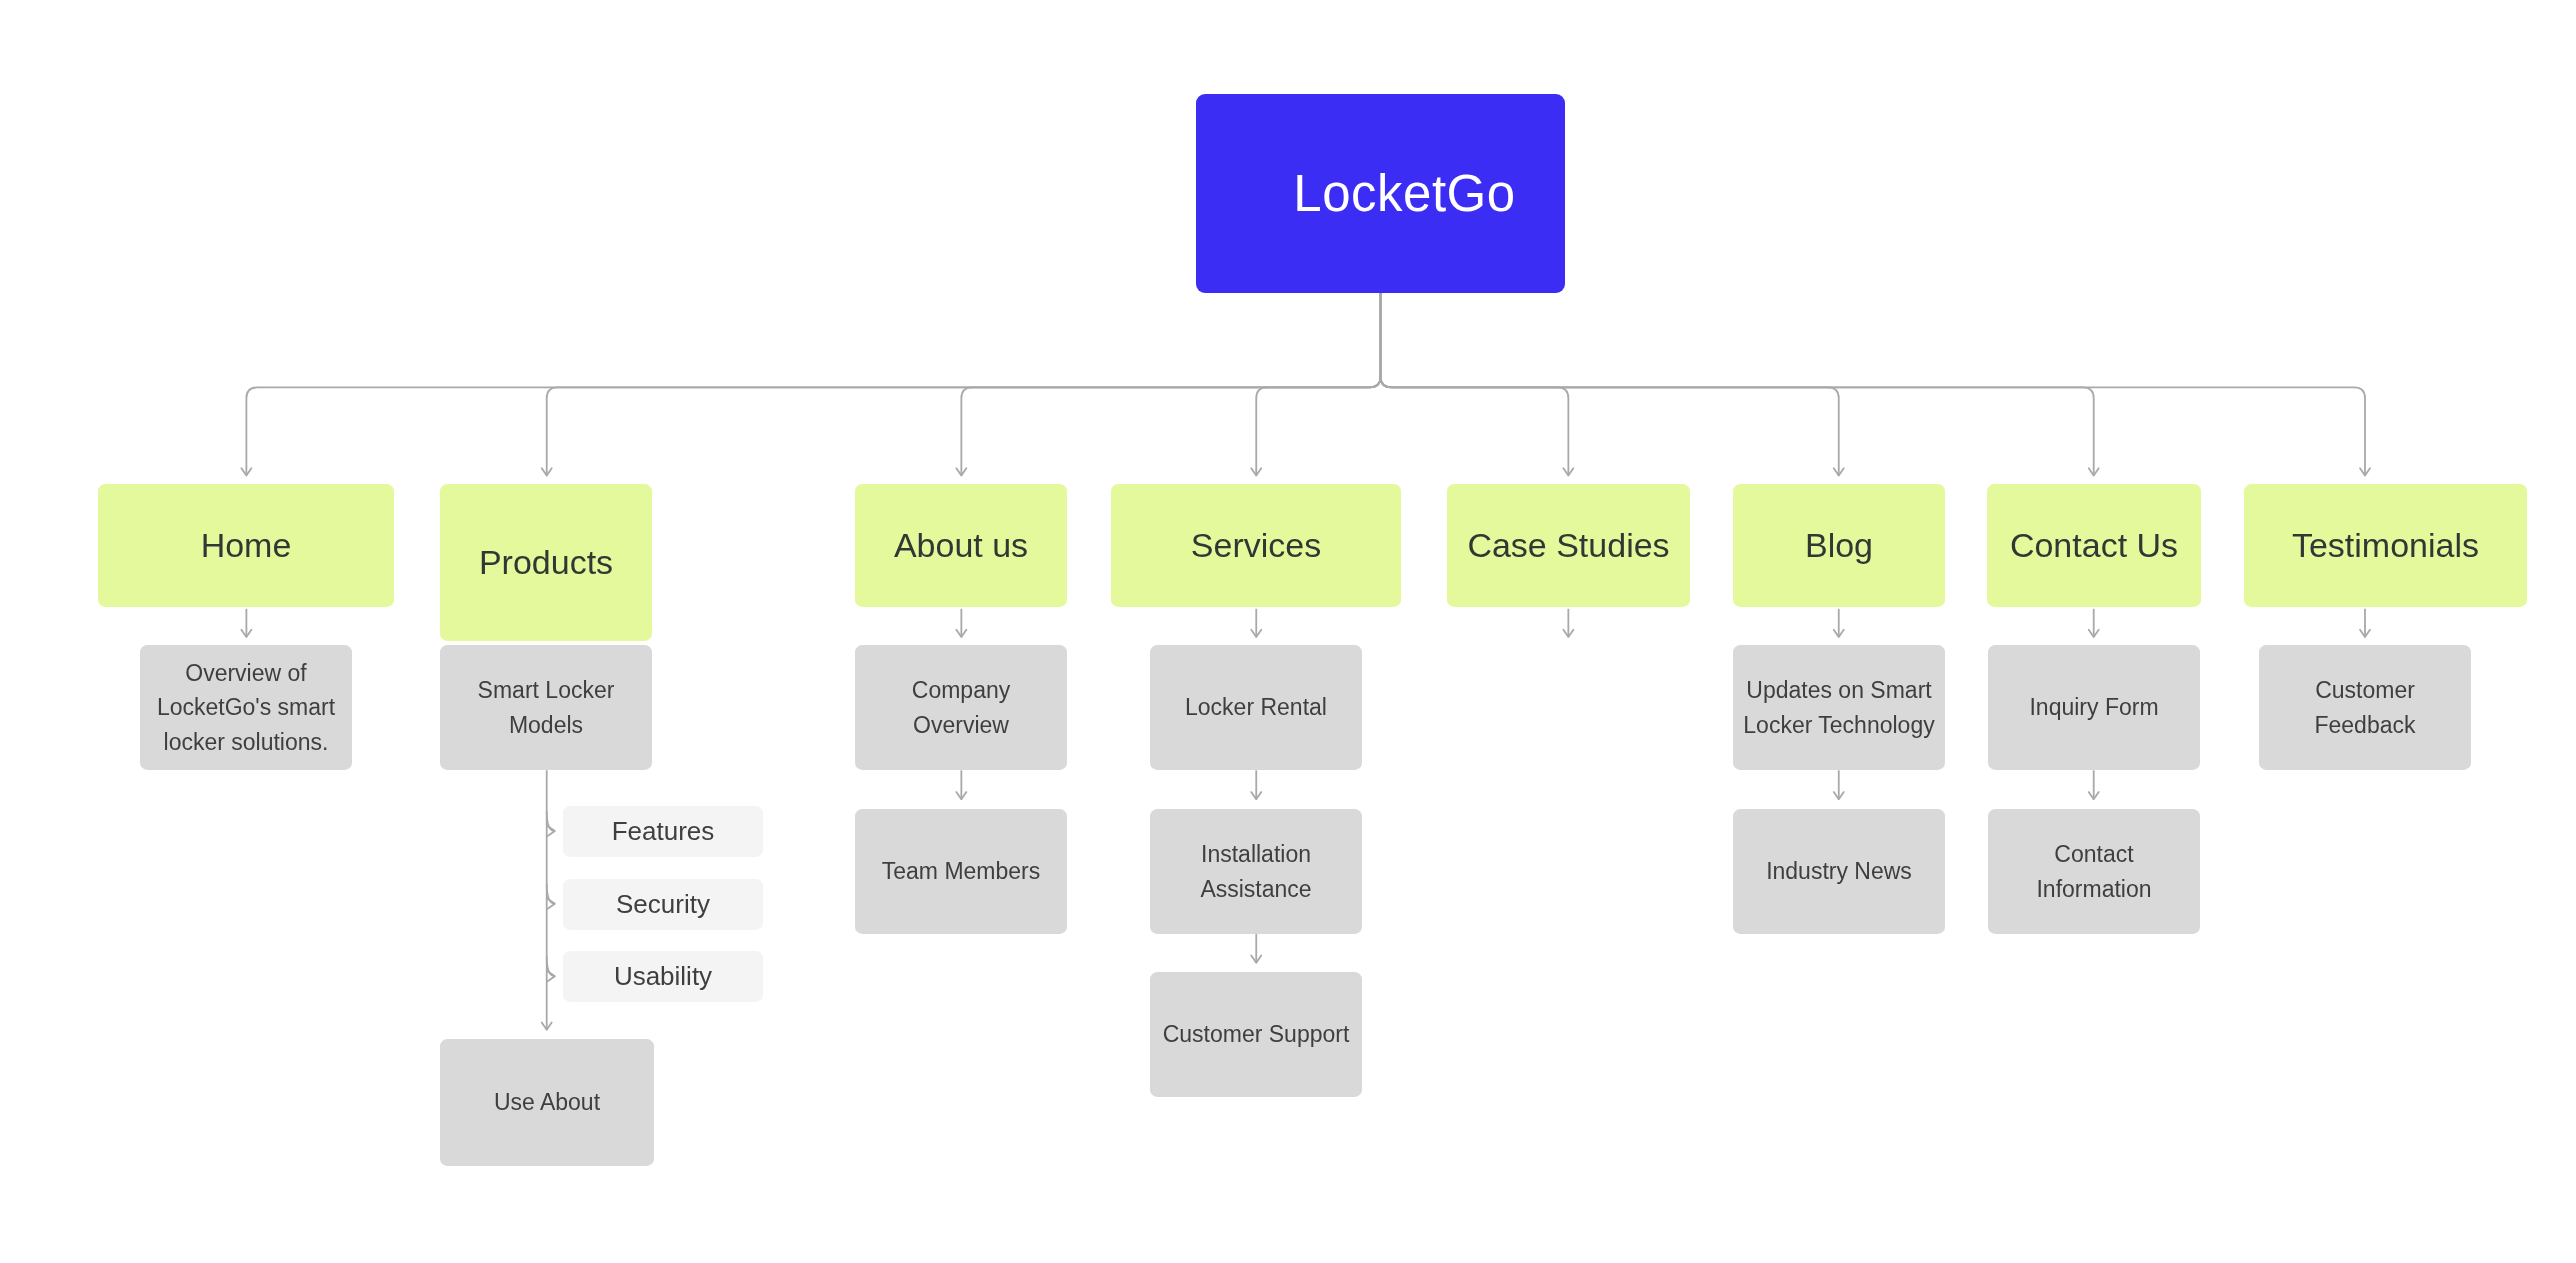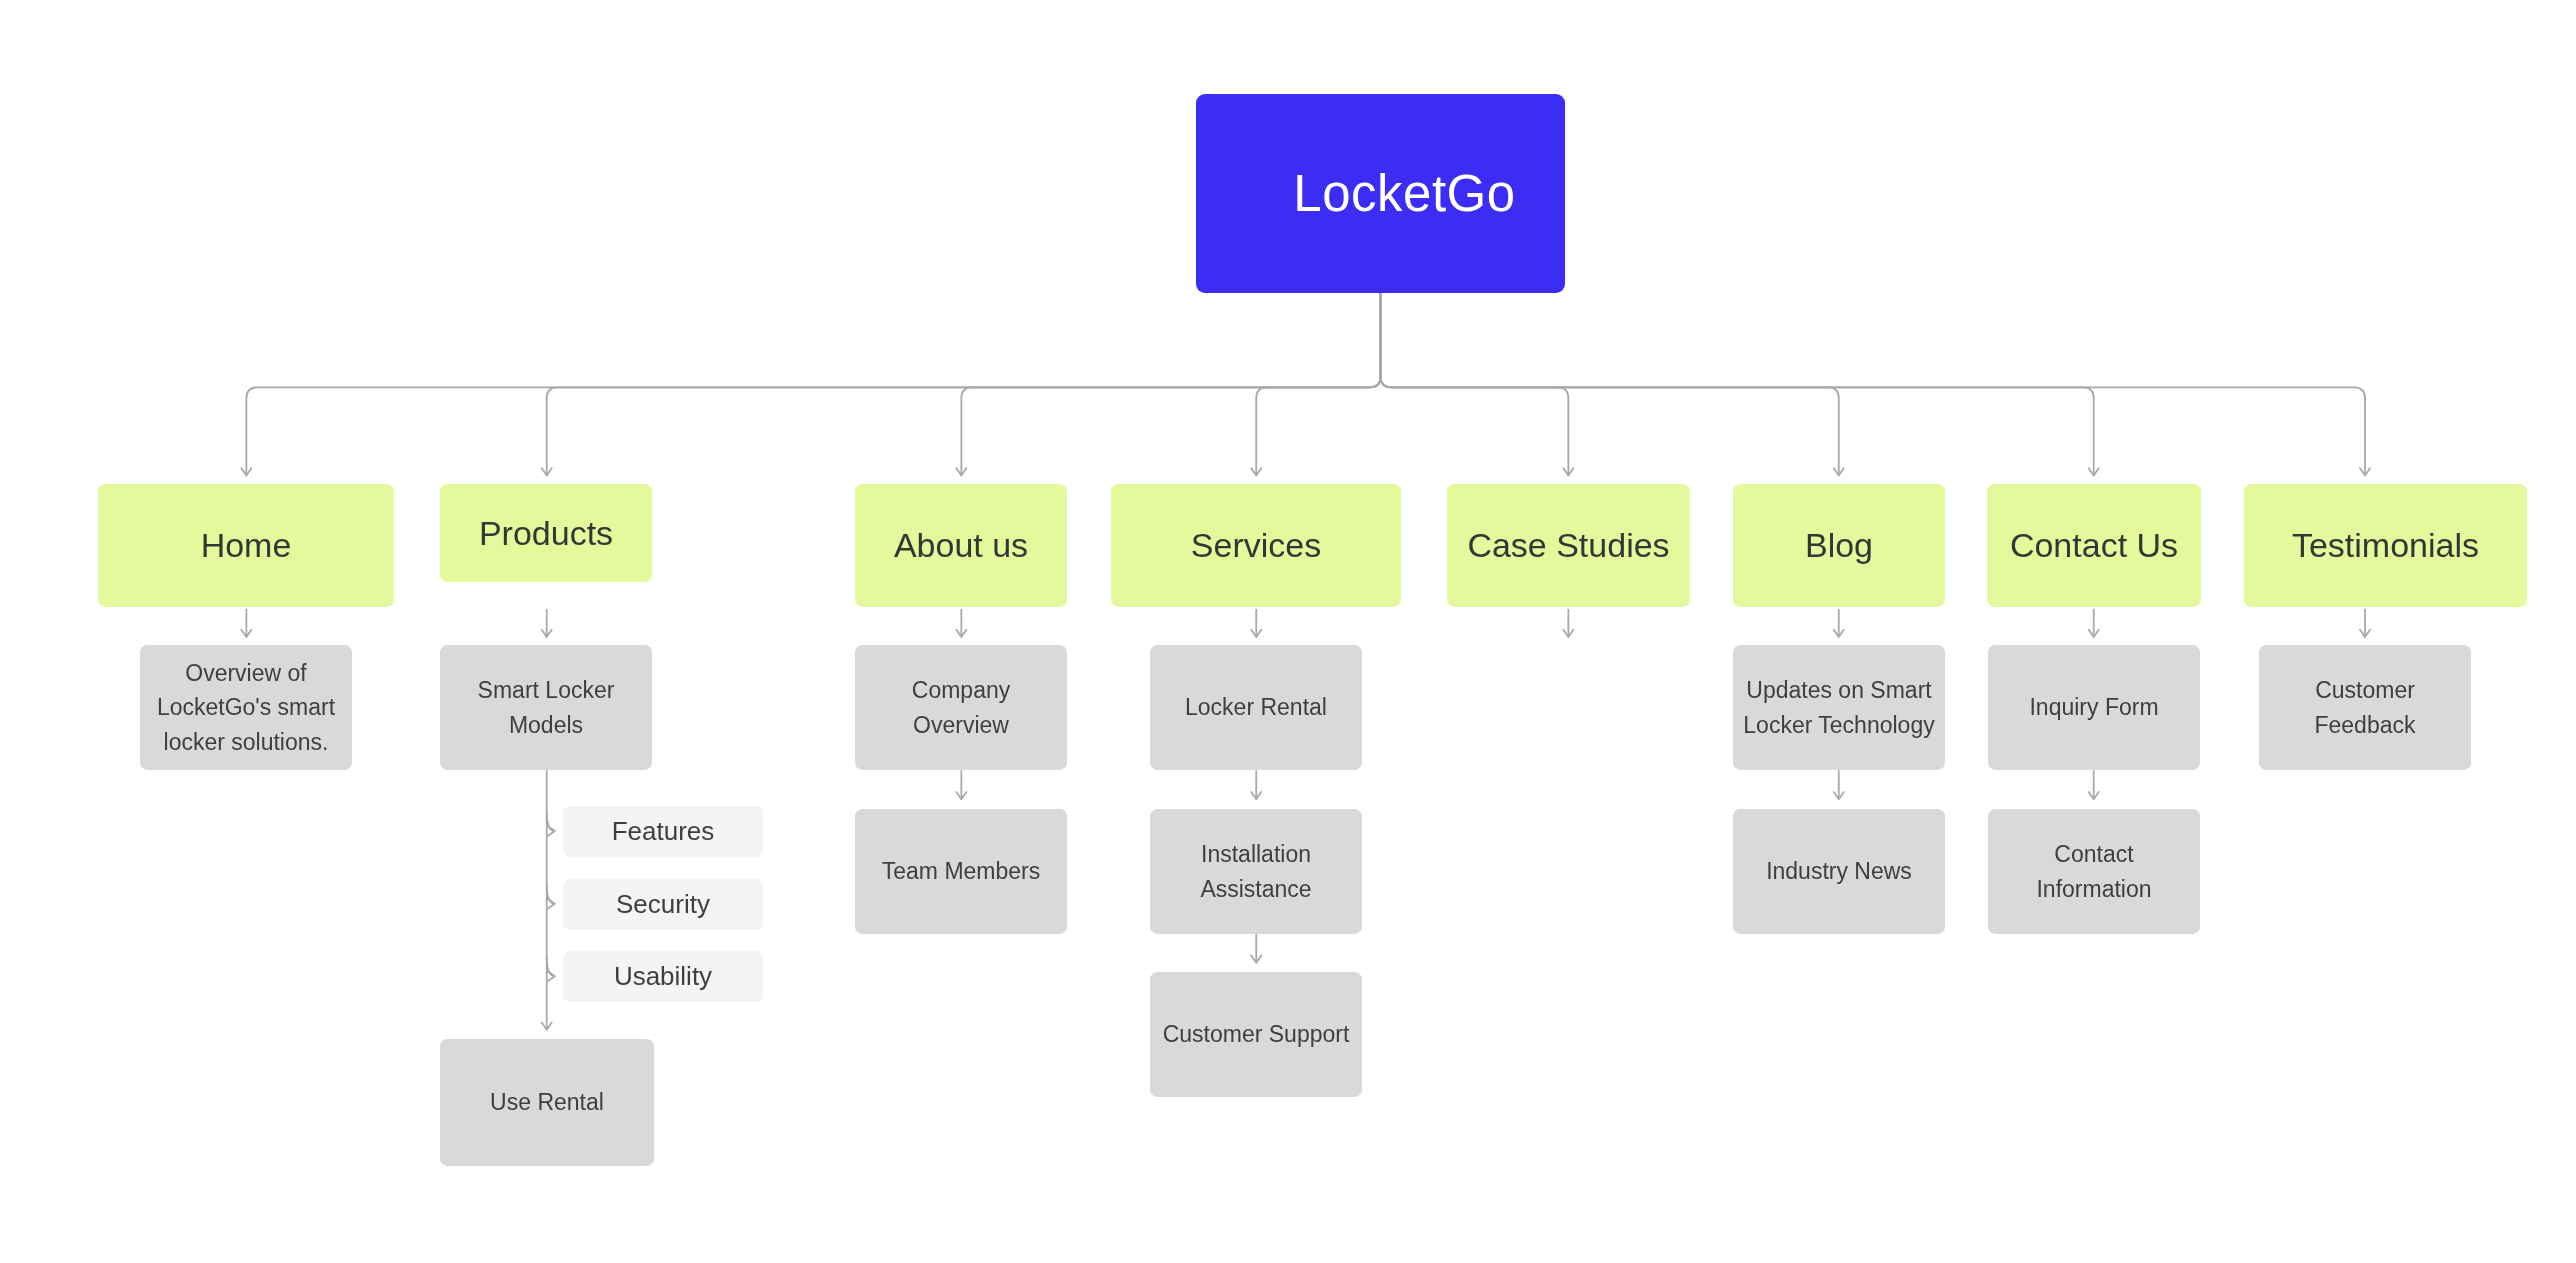--- a/index.html
+++ b/index.html
@@ -106,21 +106,21 @@
     </g>
   </svg>
 
   <div class="node node-root" style="left:1196px;top:94px;width:369px;height:199px">
     <span class="lbl">LocketGo</span>
   </div>
 
   <div class="node node-l1" style="left:98px;top:484px;width:296px;height:123px">
     <span class="lbl">Home</span>
   </div>
-  <div class="node node-l1" style="left:440px;top:484px;width:212px;height:98px">
+  <div class="node node-l1" style="left:440px;top:484px;width:212px;height:157px">
     <span class="lbl">Products</span>
   </div>
   <div class="node node-l1" style="left:855px;top:484px;width:212px;height:123px">
     <span class="lbl">About us</span>
   </div>
   <div class="node node-l1" style="left:1111px;top:484px;width:290px;height:123px">
     <span class="lbl">Services</span>
   </div>
   <div class="node node-l1" style="left:1447px;top:484px;width:243px;height:123px">
     <span class="lbl">Case Studies</span>
@@ -166,21 +166,21 @@
     <span class="lbl">Features</span>
   </div>
   <div class="node node-sub" style="left:563px;top:879px;width:200px;height:51px">
     <span class="lbl">Security</span>
   </div>
   <div class="node node-sub" style="left:563px;top:951px;width:200px;height:51px">
     <span class="lbl">Usability</span>
   </div>
 
   <div class="node node-child" style="left:440px;top:1039px;width:214px;height:127px">
-    <span class="lbl">Use Rental</span>
+    <span class="lbl">Use About</span>
   </div>
   <div class="node node-child" style="left:855px;top:809px;width:212px;height:125px">
     <span class="lbl">Team Members</span>
   </div>
   <div class="node node-child" style="left:1150px;top:809px;width:212px;height:125px">
     <span class="lbl">Installation
 Assistance</span>
   </div>
   <div class="node node-child" style="left:1150px;top:972px;width:212px;height:125px">
     <span class="lbl">Customer Support</span>

